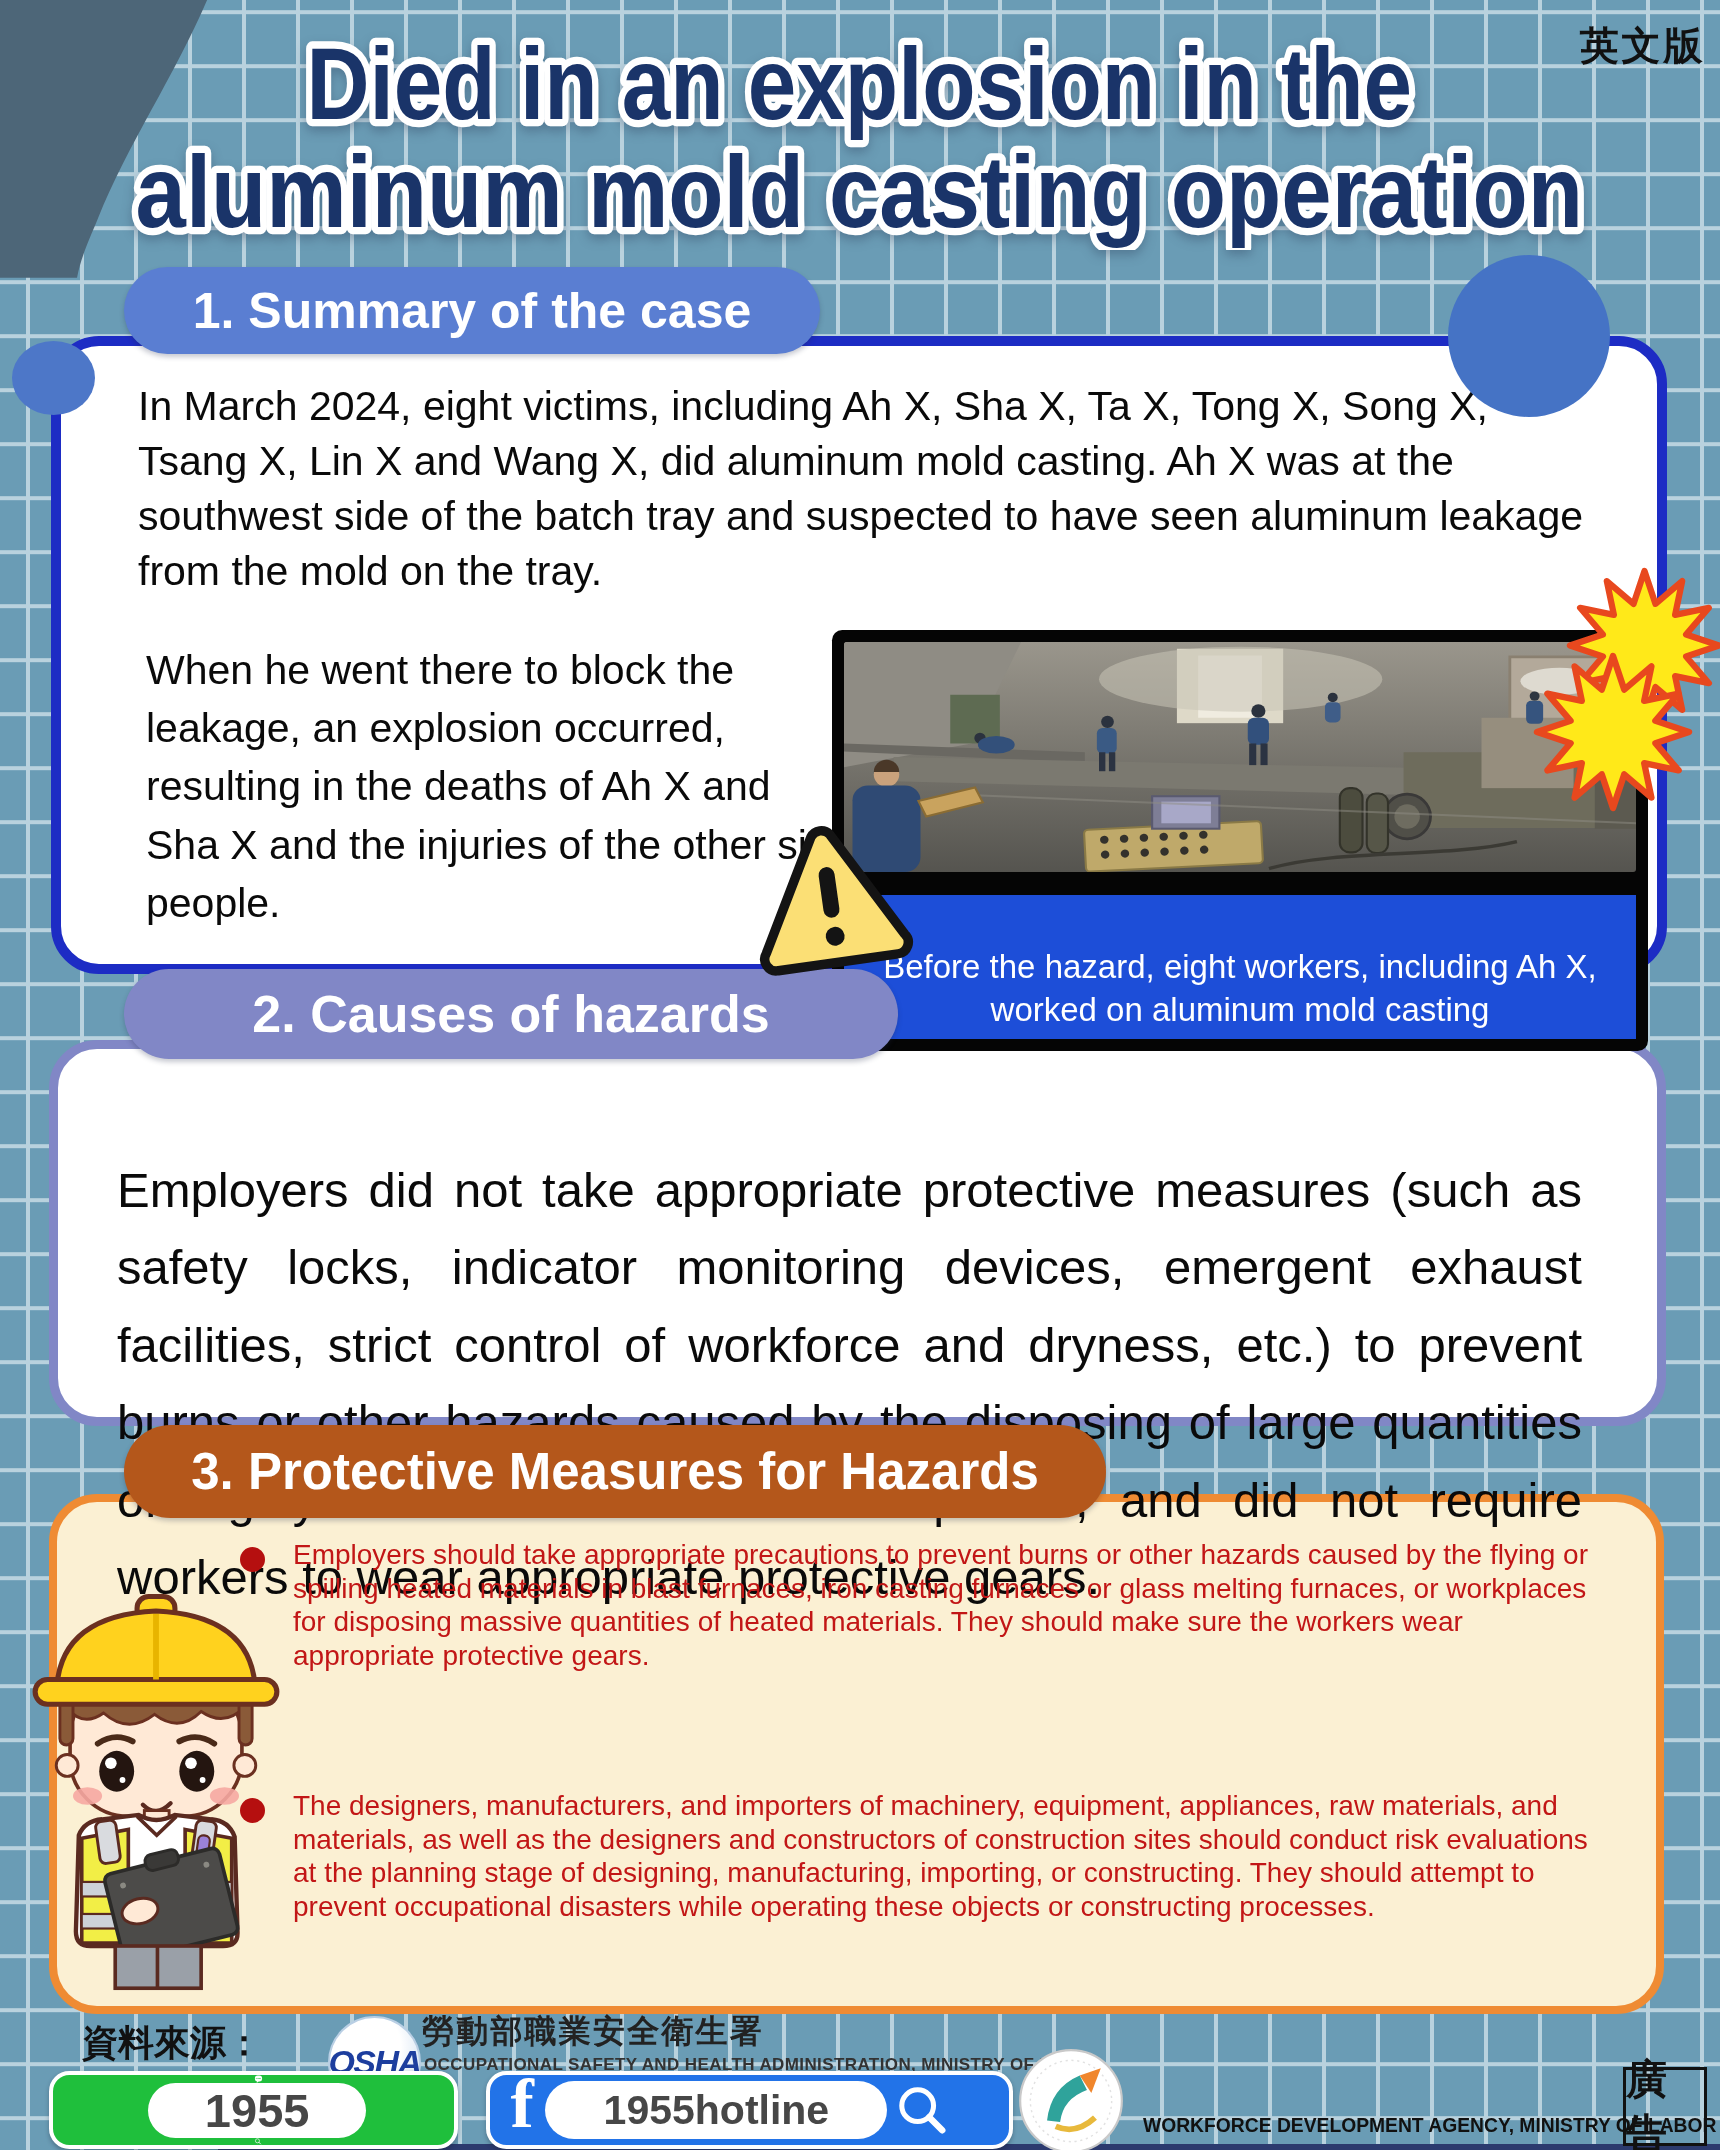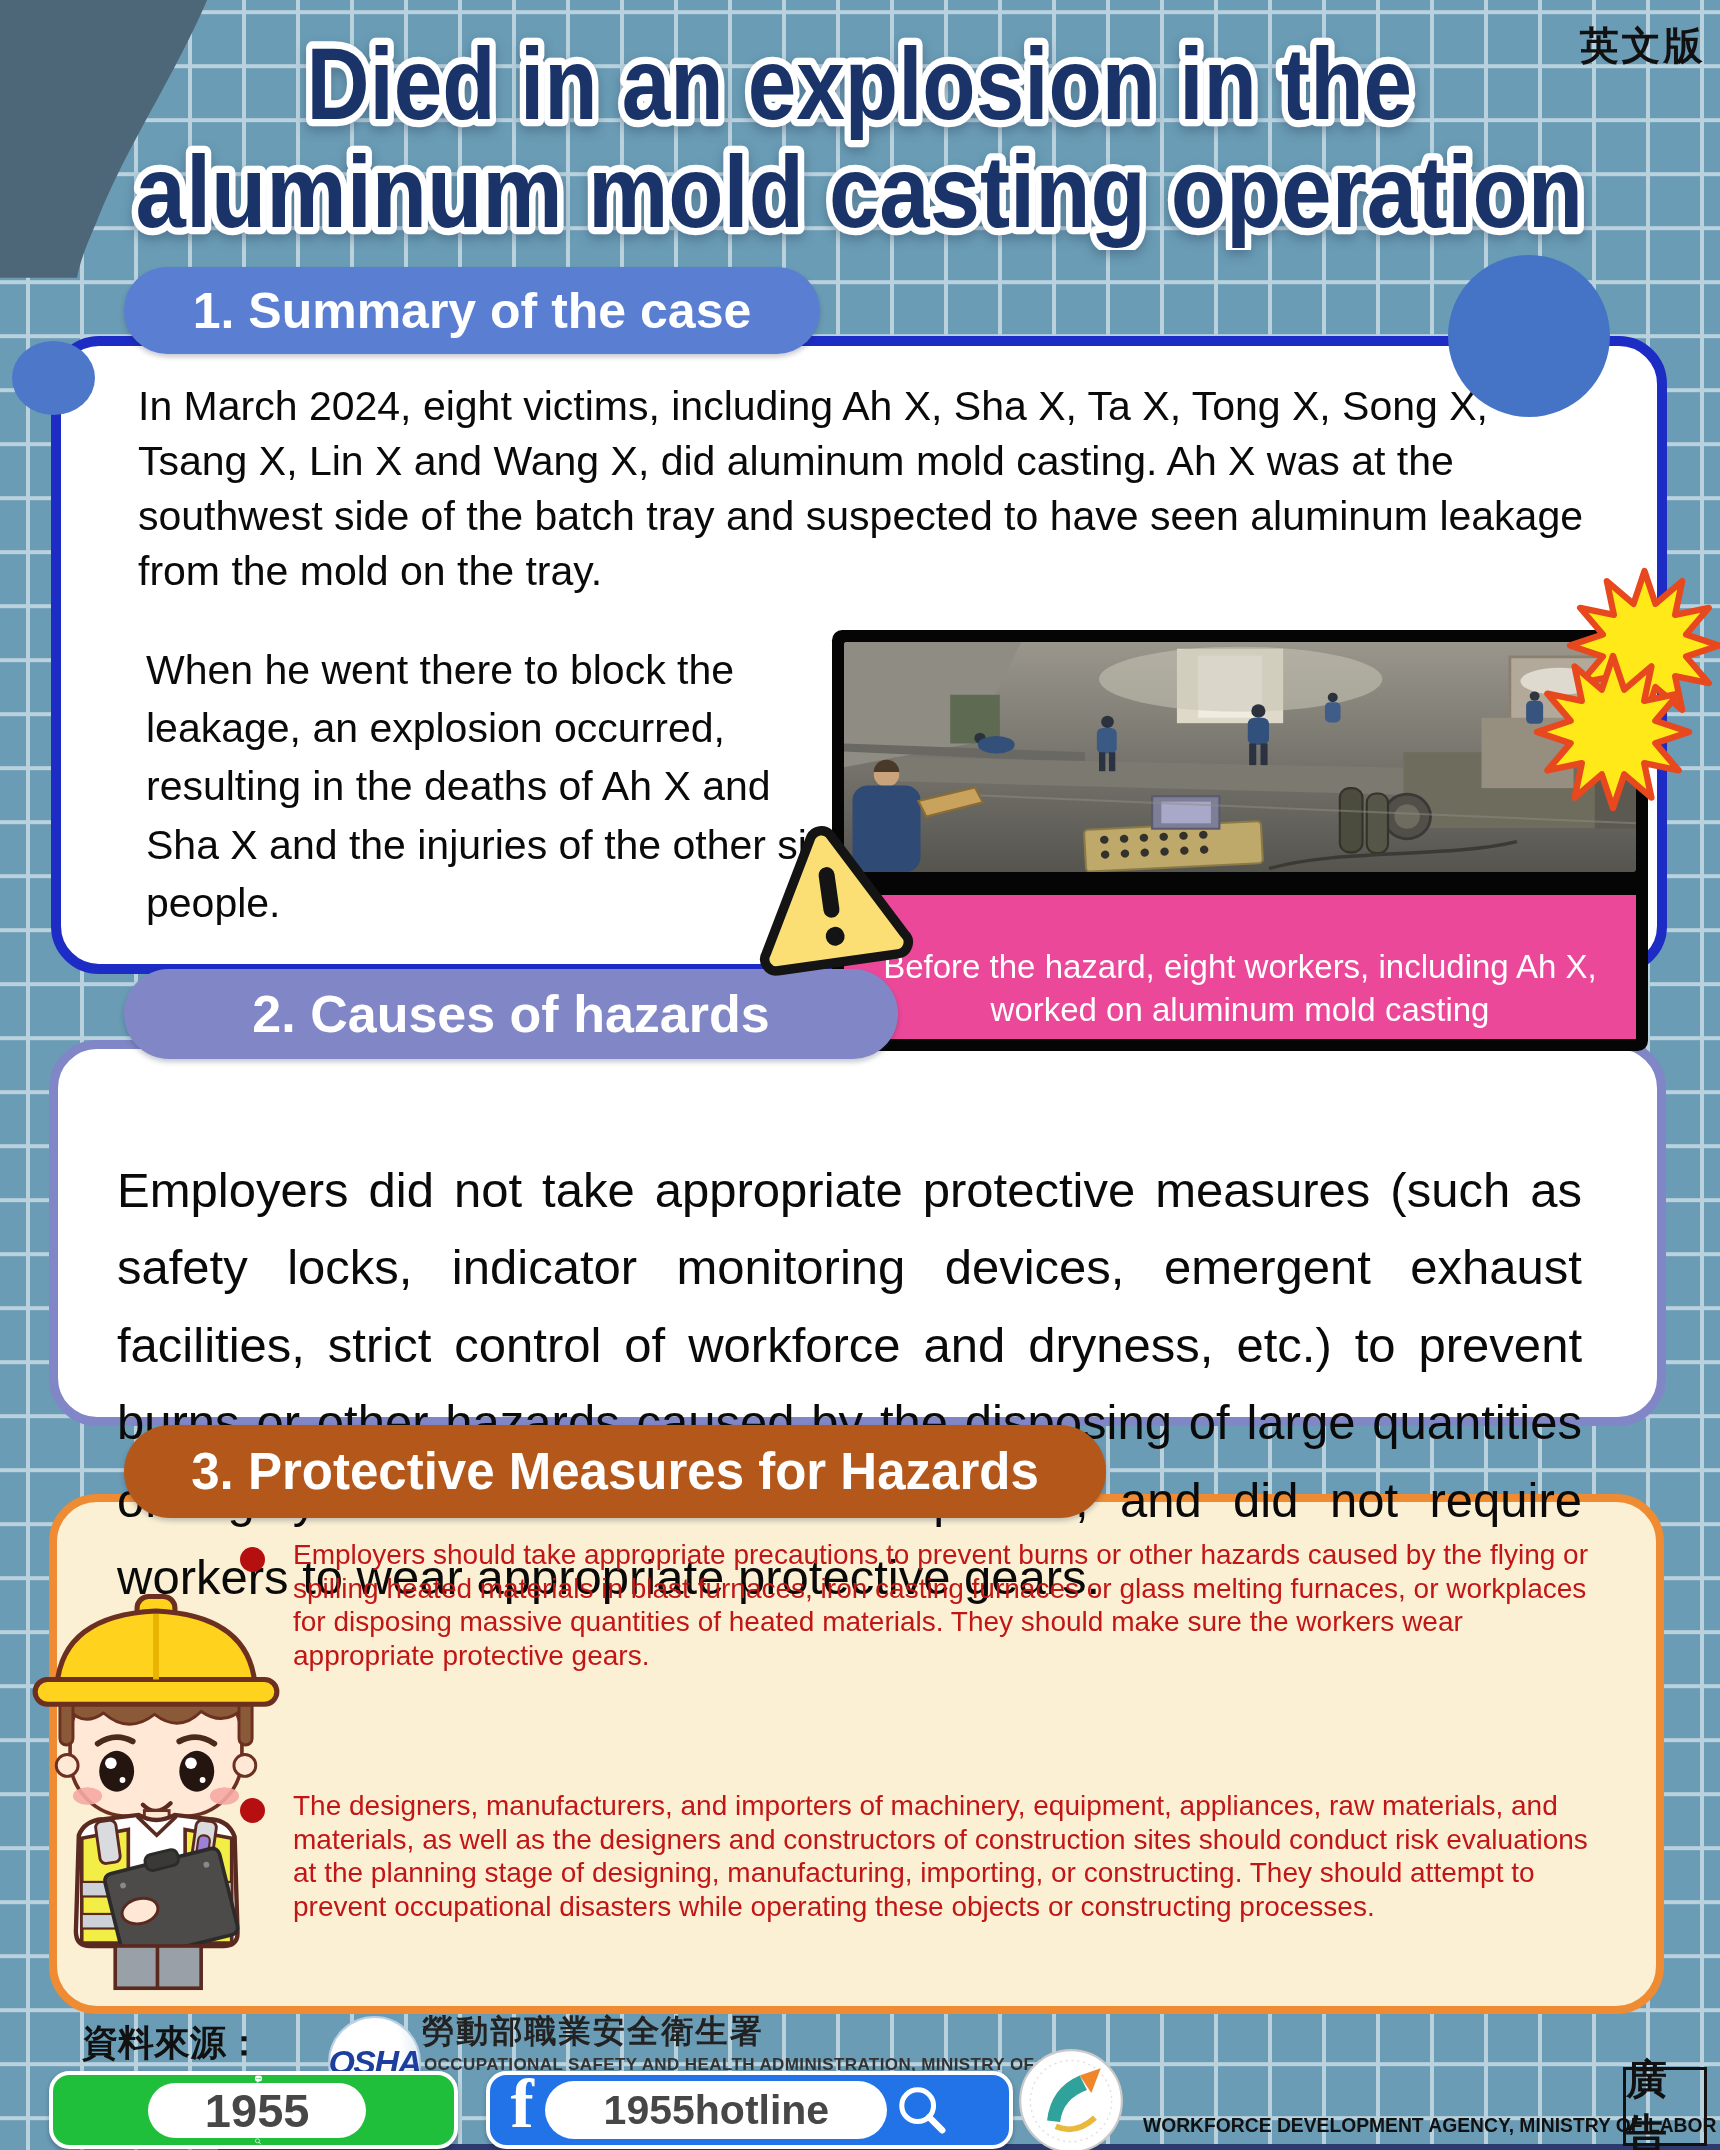--- a/index.html
+++ b/index.html
@@ -33,21 +33,21 @@
   .box-1{left:51px;top:336px;width:1596px;height:618px;background:#fff;border:10.2px solid #1d2cc4;}
   .box-2{left:49px;top:1040px;width:1599px;height:368px;background:#fff;border:9.5px solid #8187c6;}
   .box-3{left:49px;top:1494px;width:1599px;height:504px;background:#fbf0d3;border:8.7px solid #ef8b33;}
   .para{color:#0a0a0a;z-index:3;}
   .para-1{left:138px;top:379px;width:1453px;font-size:41px;line-height:1.34;}
   .para-2{left:146px;top:641px;width:685px;font-size:41px;line-height:1.42;}
   .para-causes{left:117px;top:1152px;width:1465px;font-size:49px;line-height:1.58;text-align:justify;}
   
   .photo{left:832px;top:630px;width:816px;height:421px;background:#050505;border-radius:10.2px;z-index:4;box-sizing:border-box;padding:11.7px;}
   .photo-scene{width:100%;height:230px;display:block;border-radius:2.9px;}
-  .photo-caption{position:absolute;left:11.7px;right:11.7px;bottom:11.7px;height:144px;background:#ec4899;color:#fff;
+  .photo-caption{position:absolute;left:11.7px;right:11.7px;bottom:11.7px;height:144px;background:#1d4ed8;color:#fff;
     font-size:33px;line-height:1.3;text-align:center;display:flex;align-items:flex-start;justify-content:center;padding-top:51px;box-sizing:border-box;}
   .photo-caption span{max-width:743px;}
   .warn{left:750px;top:822px;z-index:6;transform:rotate(-8deg);}
   .burst{z-index:6;}
   .burst-1{left:1566px;top:567px;}
   .burst-2{left:1533px;top:652px;}
   
   .bullet{z-index:3;display:flex;}
   .bullet .dot{width:25px;height:25px;border-radius:50%;background:#b50f0f;flex:0 0 25px;margin-top:8.7px;}
   .bullet p{margin:0 0 0 28px;width:1304px;font-size:28px;line-height:1.2;color:#c21616;}

